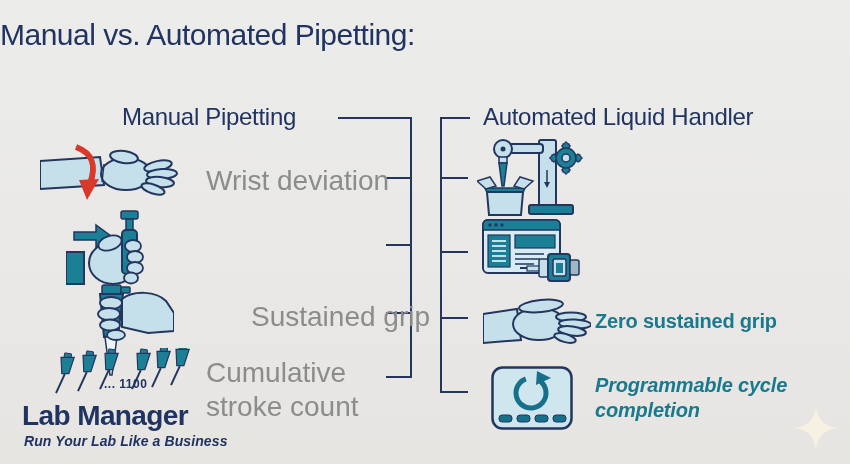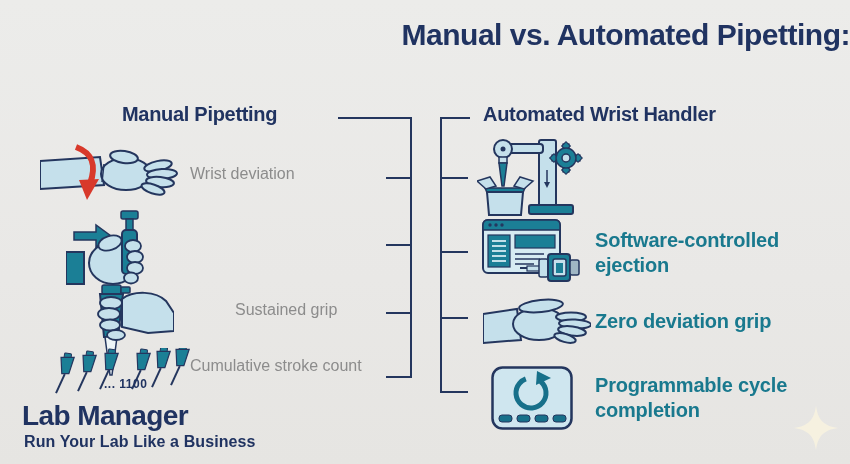--- a/index.html
+++ b/index.html
@@ -2,59 +2,59 @@
 <html><head>
 <meta charset="utf-8">
 <style>
   html,body { margin:0; padding:0; }
   .canvas {
     position:relative; width:850px; height:464px; overflow:hidden;
     background:linear-gradient(180deg,#ececea 0%,#e9e8e6 60%,#e6e5e2 100%);
     font-family:"Liberation Sans", sans-serif;
   }
   .title {
-    position:absolute; top:18px; left:0; width:850px; text-align:right;
-    color:#203361; font-size:30px; font-weight:700; line-height:1.12; letter-spacing:-0.5px;
+    position:absolute; top:18px; left:0; width:850px; text-align:left;
+    color:#203361; font-size:30px; font-weight:400; line-height:1.12; letter-spacing:-0.5px;
   }
   .col-header {
-    position:absolute; top:103px; color:#203361; font-size:20px; font-weight:700; letter-spacing:-0.3px;
+    position:absolute; top:103px; color:#203361; font-size:24px; font-weight:400; letter-spacing:-0.3px;
   }
   .col-header.left { left:122px; }
   .col-header.right { left:483px; }
   .line { position:absolute; background:#24365e; }
   .h2px { height:2px; } .w2px { width:2px; }
   .gray-label {
-    position:absolute; left:190px; color:#8c8c8c; font-size:16px; line-height:1.2; width:215px;
+    position:absolute; left:206px; color:#8c8c8c; font-size:28px; line-height:1.2; width:215px;
   }
   .teal-label {
     position:absolute; left:595px; color:#19798e; font-size:20px; font-weight:700; line-height:1.25; width:225px; letter-spacing:-0.2px;
   }
   .icon { position:absolute; }
   .count-note {
     position:absolute; left:104px; top:377px; color:#203361; font-size:12px; font-weight:700; letter-spacing:0.5px;
   }
   .brand {
     position:absolute; left:22px; top:400px; color:#203361; font-size:28px; font-weight:700; letter-spacing:-0.6px;
   }
   .tagline {
-    position:absolute; left:24px; top:433px; color:#203361; font-size:16px; font-weight:600; letter-spacing:0.1px;
+    position:absolute; left:24px; top:433px; color:#203361; font-size:14px; font-weight:600; letter-spacing:0.1px;font-style:italic;
   }
   .sparkle { position:absolute; left:794px; top:406px; }
 </style>
 </head>
 <body>
 
 <div class="canvas">
 
   <div class="title">
     <div>Manual vs. Automated Pipetting:</div>
   </div>
 
   <div class="col-header left">Manual Pipetting</div>
-  <div class="col-header right">Automated Wrist Handler</div>
+  <div class="col-header right">Automated Liquid Handler</div>
 
   <div class="line h2px" style="left:338px;top:117px;width:74px;"></div>
   <div class="line w2px" style="left:410px;top:117px;height:261px;"></div>
   <div class="line h2px" style="left:386px;top:177px;width:24px;"></div>
   <div class="line h2px" style="left:386px;top:244px;width:24px;"></div>
   <div class="line h2px" style="left:386px;top:312px;width:24px;"></div>
   <div class="line h2px" style="left:386px;top:376px;width:24px;"></div>
 
   <div class="line h2px" style="left:440px;top:117px;width:30px;"></div>
   <div class="line w2px" style="left:440px;top:117px;height:276px;"></div>
@@ -205,23 +205,22 @@
       <rect x="26" y="49" width="13" height="7" rx="3"></rect>
       <rect x="44" y="49" width="13" height="7" rx="3"></rect>
       <rect x="62" y="49" width="13" height="7" rx="3"></rect>
     </g>
   </svg>
 
   <div class="gray-label" style="top:164px;">Wrist deviation</div>
   <div class="gray-label" style="top:300px;margin-left:45px;">Sustained grip</div>
   <div class="gray-label" style="top:356px;">Cumulative stroke count</div>
 
-  <div class="teal-label" style="top:228px;width:210px;">Software-controlled ejection</div>
-  <div class="teal-label" style="top:309px;">Zero deviation grip</div>
-  <div class="teal-label" style="top:373px;width:210px;">Programmable cycle completion</div>
+  <div class="teal-label" style="top:309px;">Zero sustained grip</div>
+  <div class="teal-label" style="top:373px;width:210px;font-style:italic;">Programmable cycle completion</div>
 
   <div class="brand">Lab Manager</div>
   <div class="tagline">Run Your Lab Like a Business</div>
 
   <svg class="sparkle" width="44" height="44" viewBox="0 0 40 40">
     <path d="M20,0 C22,13 27,18 40,20 C27,22 22,27 20,40 C18,27 13,22 0,20 C13,18 18,13 20,0 Z" fill="#f6f1e0"></path>
   </svg>
 
 </div>
 

